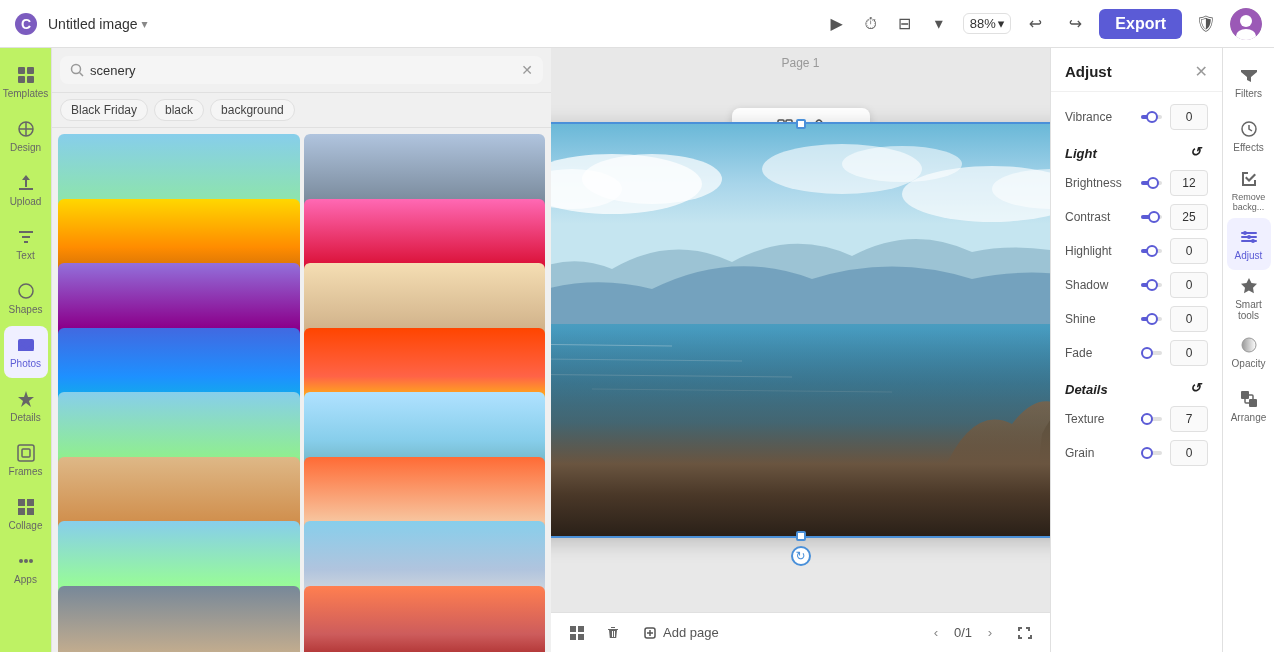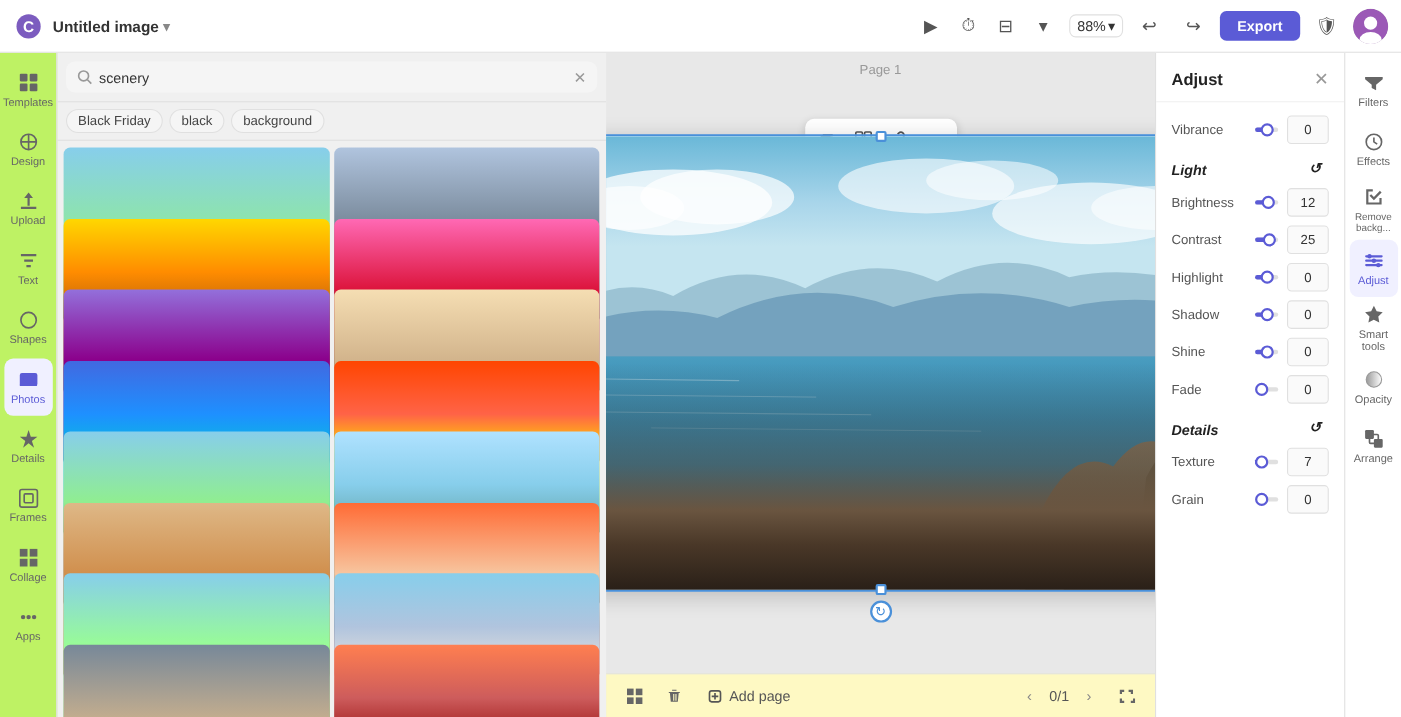--- a/index.html
+++ b/index.html
@@ -5,36 +5,36 @@
     * { box-sizing: border-box; margin: 0; padding: 0; }
     body { font-family: 'Segoe UI', Arial, sans-serif; background: #f0f0f0; display: flex; flex-direction: column; height: 652px; width: 1274px; overflow: hidden; font-size: 13px; }
 
     
     #topbar {
       display: flex; align-items: center; height: 48px; background: #fff;
       border-bottom: 1px solid #e0e0e0; padding: 0 12px; gap: 8px; flex-shrink: 0;
     }
     #topbar .logo { width: 28px; height: 28px; display: flex; align-items: center; justify-content: center; }
     #topbar .logo svg { width: 24px; height: 24px; }
-    #topbar .doc-title { display: flex; align-items: center; gap: 4px; font-size: 14px; font-weight: 700; color: #333; justify-content: flex-end; }
+    #topbar .doc-title { display: flex; align-items: center; gap: 4px; font-size: 14px; font-weight: 400; color: #333; justify-content: flex-end; }
     #topbar .doc-title .caret { color: #888; font-size: 12px; }
     #topbar .spacer { flex: 1; }
     #topbar .tool-group { display: flex; align-items: center; gap: 2px; }
     #topbar .tool-btn {
       width: 32px; height: 32px; border: none; background: none; cursor: pointer;
       border-radius: 6px; display: flex; align-items: center; justify-content: center;
       color: #555; font-size: 16px;
     }
     #topbar .zoom-control {
       display: flex; align-items: center; gap: 2px; border: 1px solid #e0e0e0;
       border-radius: 6px; padding: 2px 6px; font-size: 13px; color: #333;
     }
     #topbar .export-btn {
       background: #5b5bd6; color: #fff; border: none; border-radius: 6px;
-      padding: 6px 16px; font-size: 13px; font-weight: 600; cursor: pointer;
+      padding: 6px 16px; font-size: 16px; font-weight: 600; cursor: pointer;
     }
     #topbar .avatar {
       width: 32px; height: 32px; border-radius: 50%; background: #ccc;
       display: flex; align-items: center; justify-content: center; overflow: hidden;
     }
 
     
     #main { display: flex; flex: 1; overflow: hidden; }
     #sidebar-icons {
       width: 52px; background: #bef264; border-right: 1px solid #e0e0e0;
@@ -145,21 +145,21 @@
     
     #rotate-handle {
       position: absolute; bottom: -30px; left: 50%; transform: translateX(-50%);
       width: 20px; height: 20px; background: #fff; border-radius: 50%;
       border: 2px solid #4a90d9; cursor: grab; display: flex; align-items: center;
       justify-content: center; font-size: 12px; color: #4a90d9;
     }
 
     
     #bottom-bar {
-      height: 40px; background: #fef9c3; border-top: 1px solid #e0e0e0;
+      height: 40px; background: #ffffff; border-top: 1px solid #e0e0e0;
       display: flex; align-items: center; padding: 0 12px; gap: 8px;
     }
     .bottom-btn {
       width: 28px; height: 28px; border: none; background: none; border-radius: 6px;
       cursor: pointer; display: flex; align-items: center; justify-content: center; color: #666;
     }
     #add-page-btn {
       display: flex; align-items: center; gap: 6px; border: none; background: none;
       cursor: pointer; color: #555; font-size: 13px; padding: 4px 8px; border-radius: 6px;
     }

